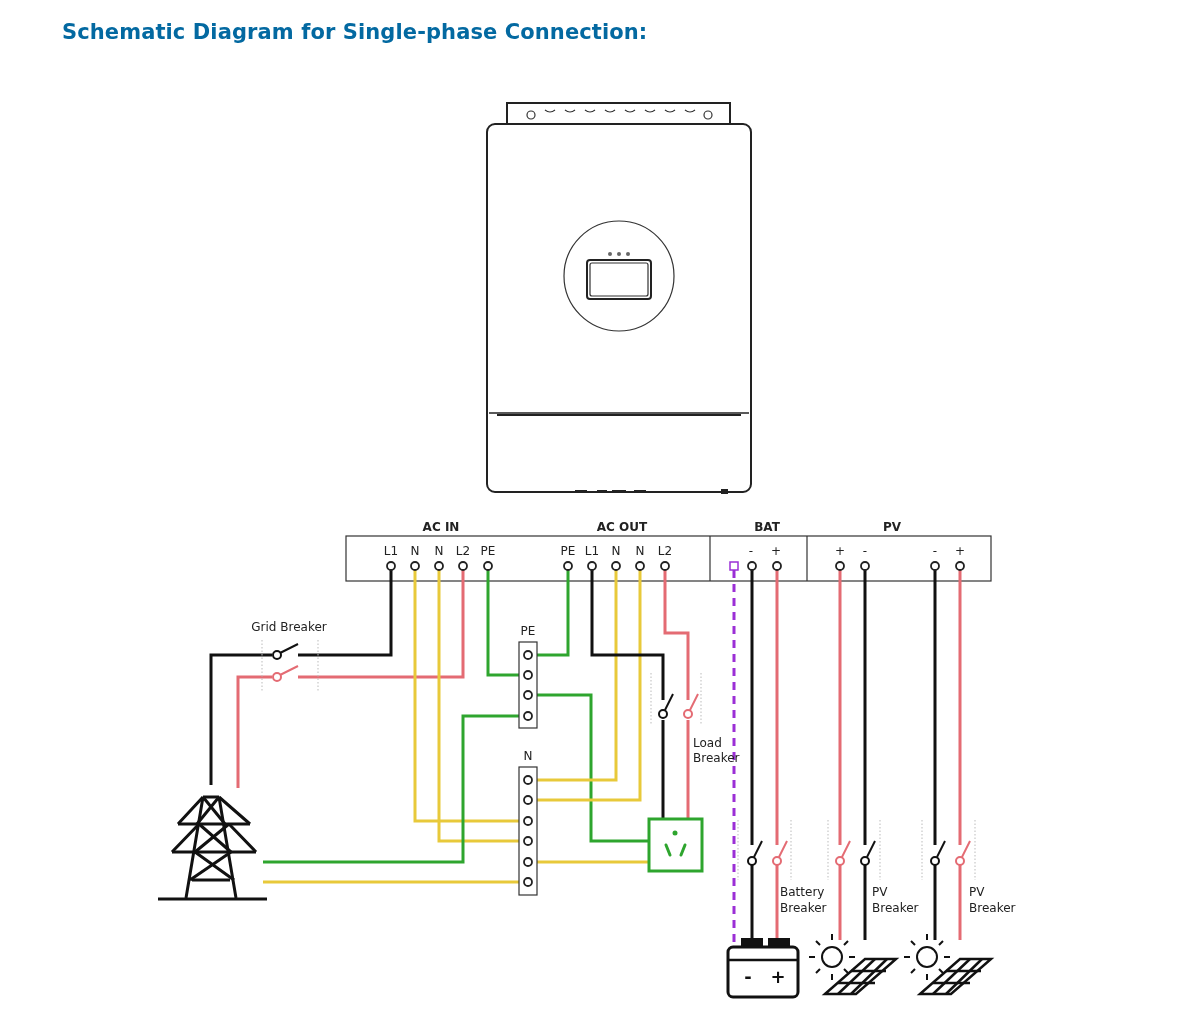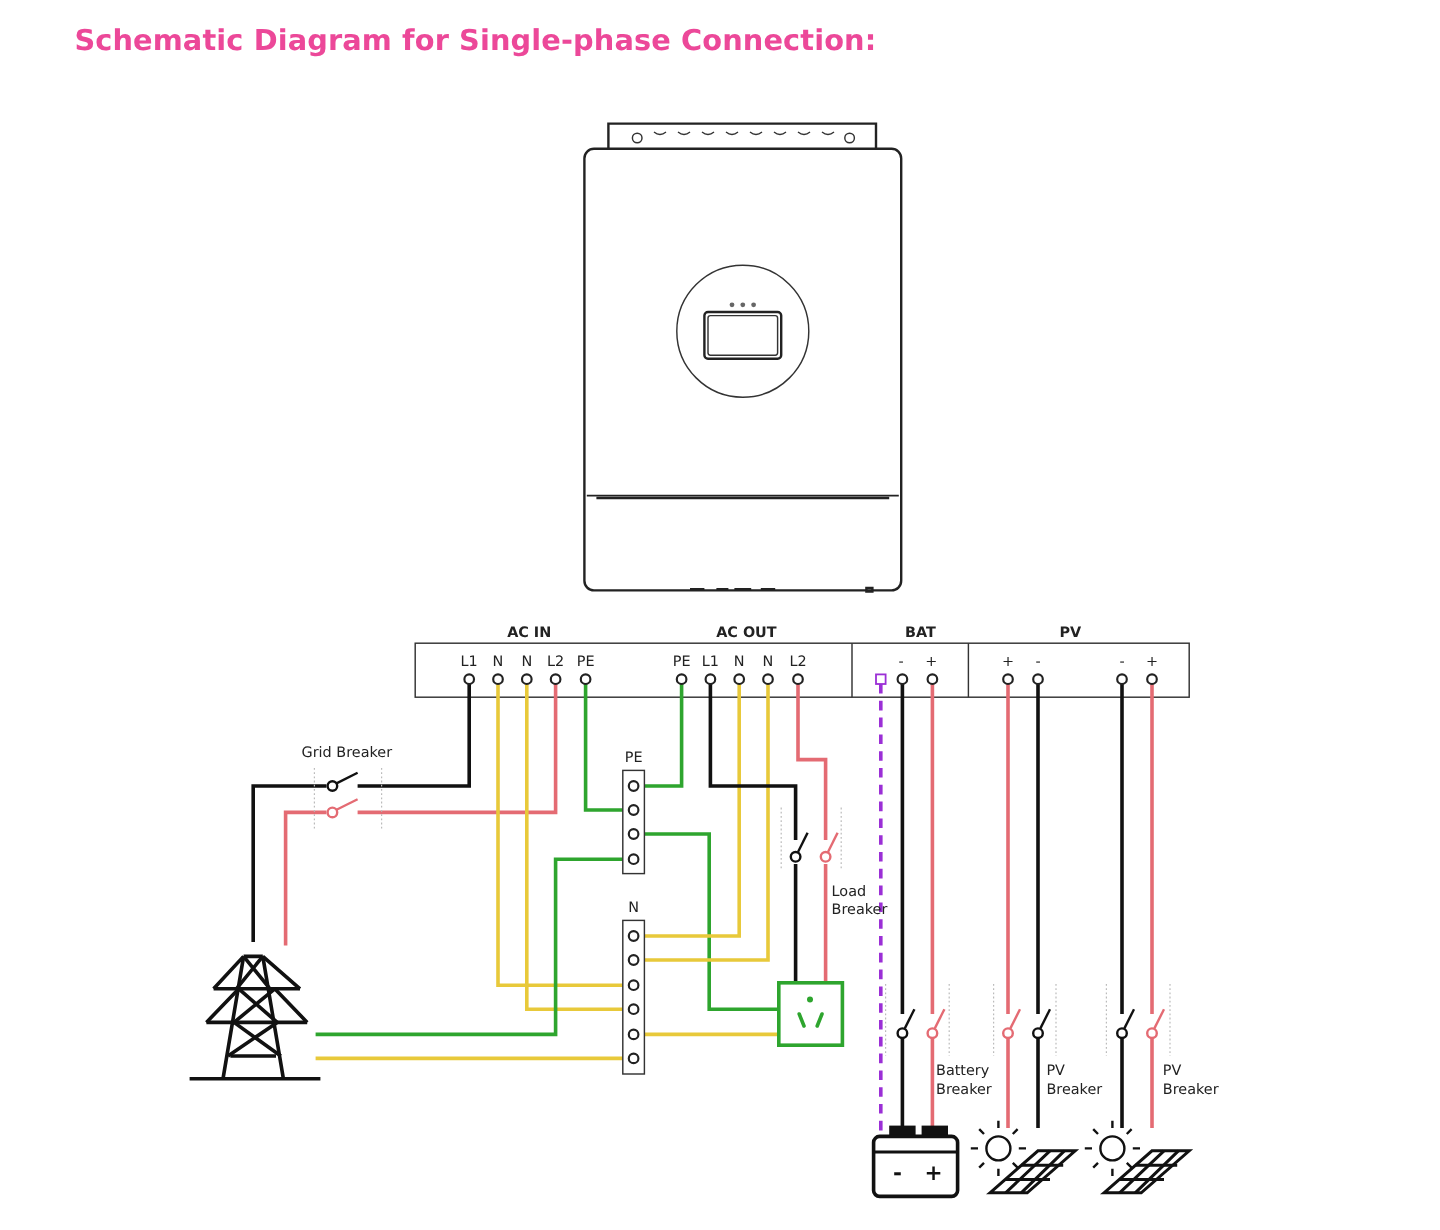--- a/index.html
+++ b/index.html
@@ -1,17 +1,17 @@
 <!DOCTYPE html>
 <html><head>
 <meta charset="utf-8">
 <style>
   html, body { margin: 0; padding: 0; background: #ffffff; }
   body { width: 1200px; height: 1025px; position: relative; overflow: hidden; font-family: "DejaVu Sans", sans-serif; }
-  .title { position: absolute; left: 62px; top: 20px; font-family: "DejaVu Sans", sans-serif; font-weight: bold; font-size: 24px; color: #ec4899; letter-spacing: 0.1px; }
+  .title { position: absolute; left: 62px; top: 20px; font-family: "DejaVu Sans", sans-serif; font-weight: bold; font-size: 21px; color: #0369a1; letter-spacing: 0.1px; }
   svg { position: absolute; left: 0; top: 0; }
   .lbl { font-family: "DejaVu Sans", sans-serif; font-size: 12px; fill: #222; }
   .lbl-b { font-family: "DejaVu Sans", sans-serif; font-size: 12px; fill: #222; font-weight: bold; }
   .term { font-family: "DejaVu Sans", sans-serif; font-size: 12px; fill: #222; }
   .w-black { stroke: #111; stroke-width: 3; fill: none; }
   .w-red { stroke: #e46b73; stroke-width: 3; fill: none; }
   .w-yellow { stroke: #e8c93a; stroke-width: 3; fill: none; }
   .w-green { stroke: #2ea52e; stroke-width: 3; fill: none; }
   .w-purple { stroke: #9b2fd6; stroke-width: 3; fill: none; stroke-dasharray: 8 6; }
   .dot { stroke: #bbb; stroke-width: 1; stroke-dasharray: 1.5 2; fill: none; }

